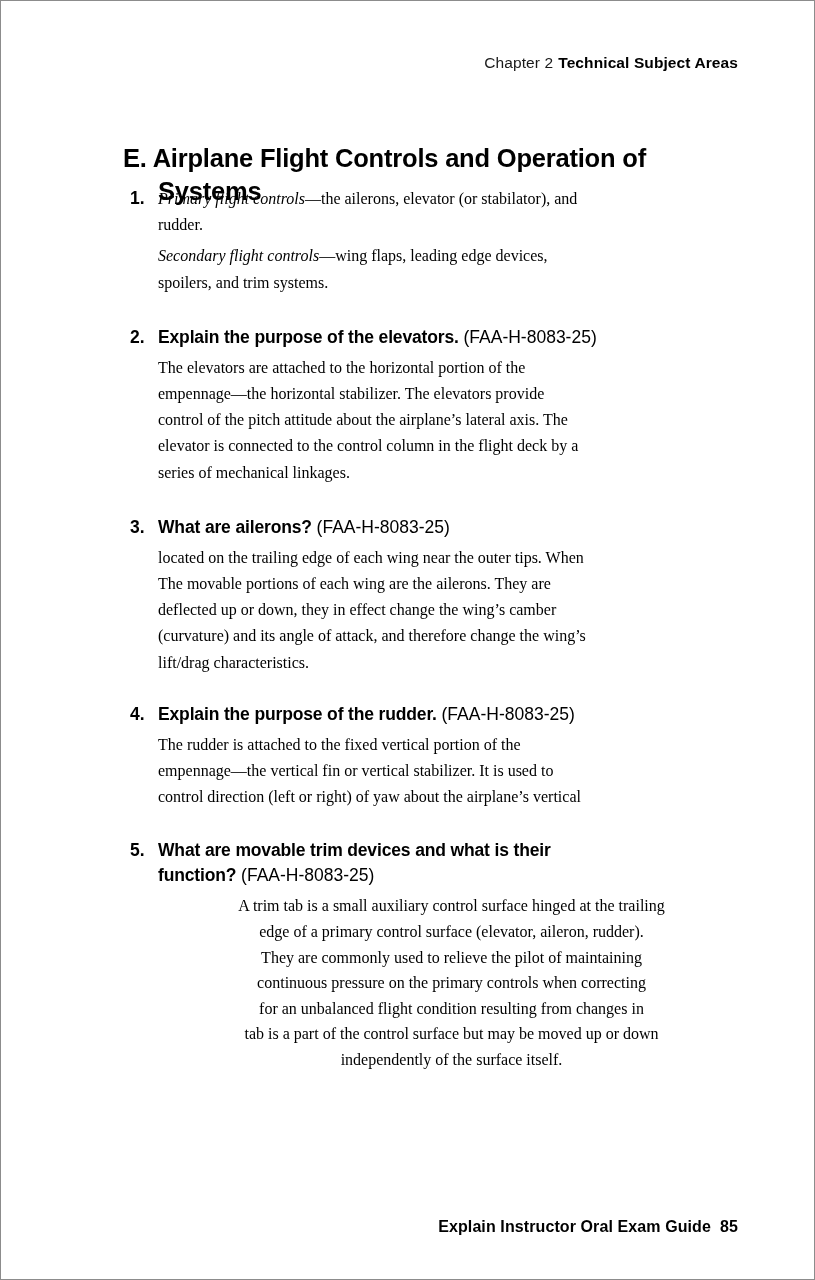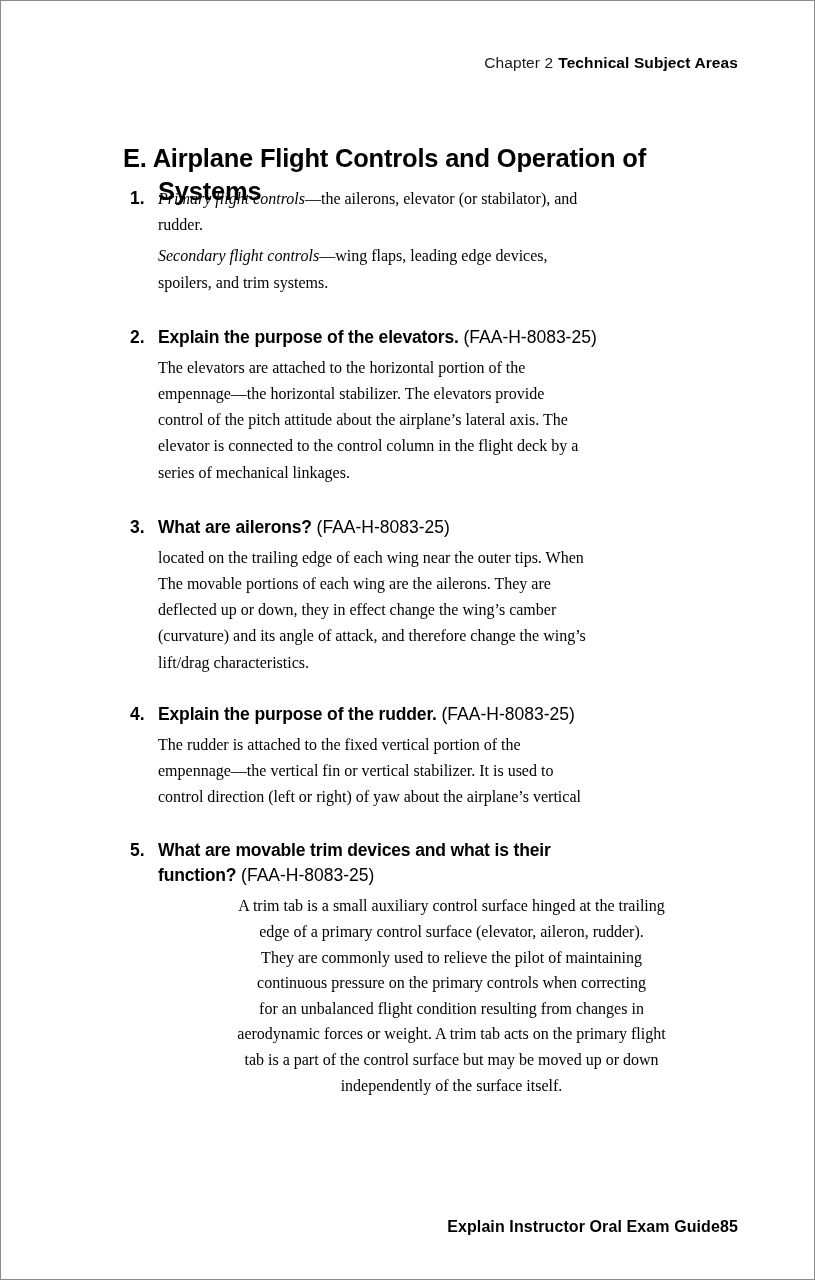--- a/index.html
+++ b/index.html
@@ -128,20 +128,21 @@
     position: absolute;
     bottom: 43px;
     right: 76px;
     font-family: "Liberation Sans", "DejaVu Sans", sans-serif;
     font-weight: bold;
     font-size: 16px;
     letter-spacing: 0.1px;
     white-space: nowrap;
   }
   .footer .pagenum {
+    margin-left: 9px;
   }
 </style>
 </head>
 <body>
 
 <div class="page">
 
   <div class="running-head">
     <span class="chap">Chapter 2</span><span class="chap-title">Technical Subject Areas</span>
   </div>
@@ -218,21 +219,20 @@
         <span class="ln">What are movable trim devices and what is their</span>
         <span>function?</span>
         <span class="ref">(FAA-H-8083-25)</span>
       </p>
       <p class="answer tight">
         <span class="ln">A trim tab is a small auxiliary control surface hinged at the trailing</span>
         <span class="ln">edge of a primary control surface (elevator, aileron, rudder).</span>
         <span class="ln">They are commonly used to relieve the pilot of maintaining</span>
         <span class="ln">continuous pressure on the primary controls when correcting</span>
         <span class="ln">for an unbalanced flight condition resulting from changes in</span>
-        <span class="ln">aerodynamic forces or weight. A trim tab acts on the primary flight</span>
         <span class="ln">tab is a part of the control surface but may be moved up or down</span>
         <span class="ln">independently of the surface itself.</span>
       </p>
     </div>
 
   </div>
 
   <div class="footer">
     <span>Explain Instructor Oral Exam Guide</span><span class="pagenum">85</span>
   </div>

